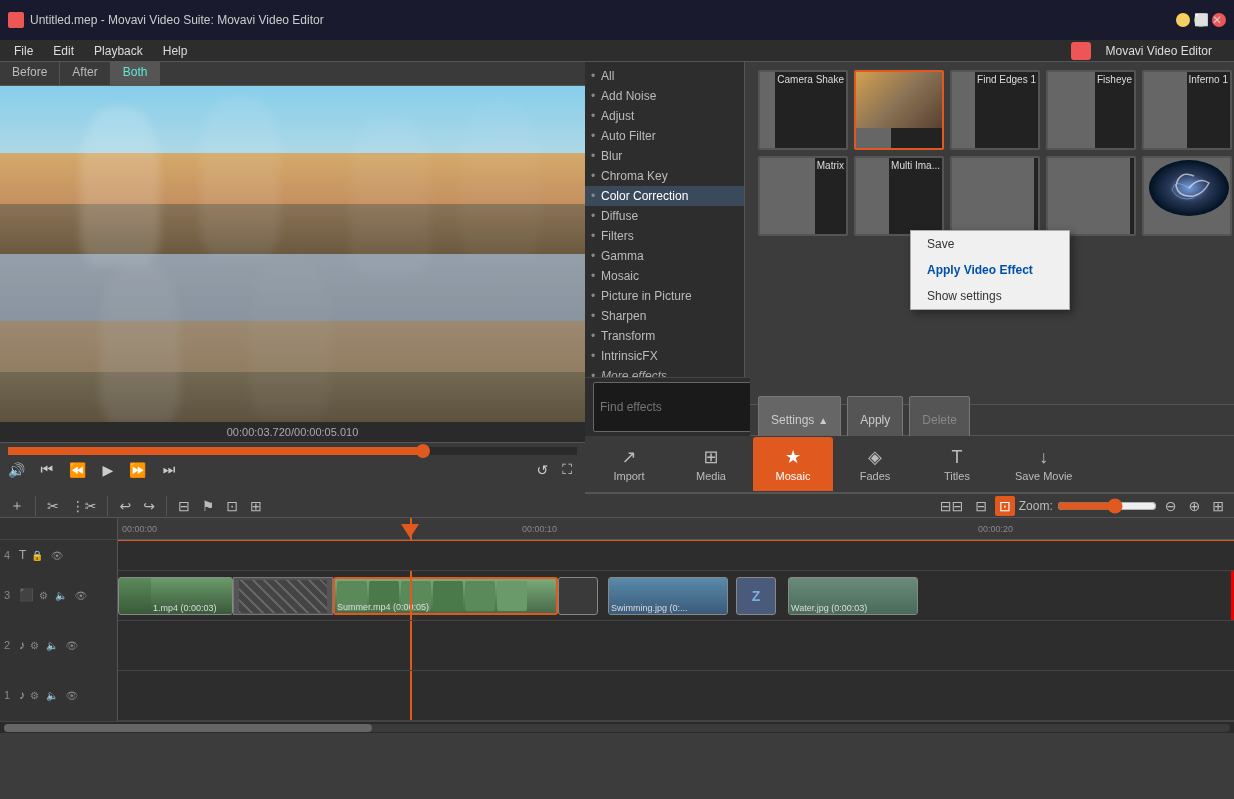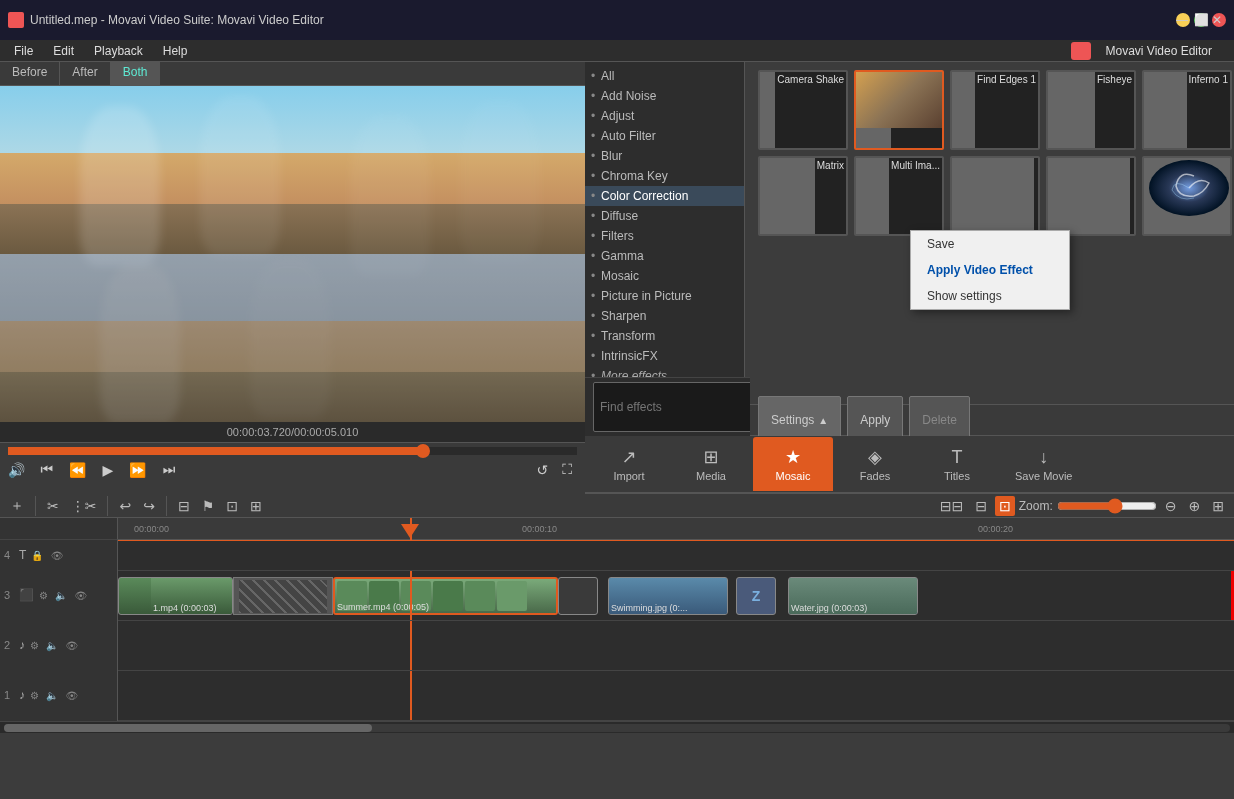--- a/index.html
+++ b/index.html
@@ -757,21 +757,21 @@
           <span class="track-icon">♪</span>
           <button class="track-mini-btn">⚙</button>
           <button class="track-mini-btn">🔈</button>
           <button class="track-mini-btn">👁</button>
         </div>
       </div>
 
       <div id="track-ruler" style="flex:1;position:relative;overflow:hidden;">
 
         <div class="ruler-bar">
-          <span style="position:absolute;left:16px;font-size:9px;color:#888;">00:00:00</span>
+          <span style="position:absolute;left:4px;font-size:9px;color:#888;">00:00:00</span>
           <span style="position:absolute;left:404px;font-size:9px;color:#888;">00:00:10</span>
           <span style="position:absolute;left:860px;font-size:9px;color:#888;">00:00:20</span>
         </div>
 
         <div style="height:1px;background:#e05a20;width:100%;"></div>
 
         <div style="height:30px;background:#2d2d2d;position:relative;border-bottom:1px solid #444;">
         </div>
 
         <div style="height:50px;background:#2d2d2d;position:relative;border-bottom:1px solid #444;">

